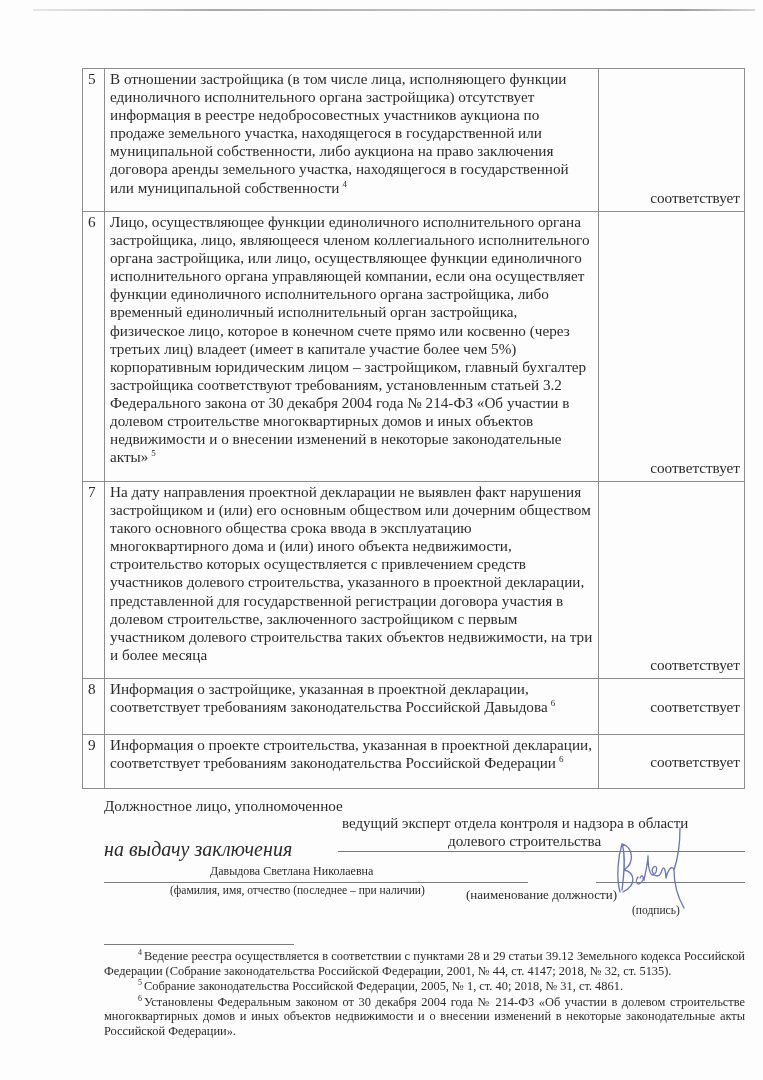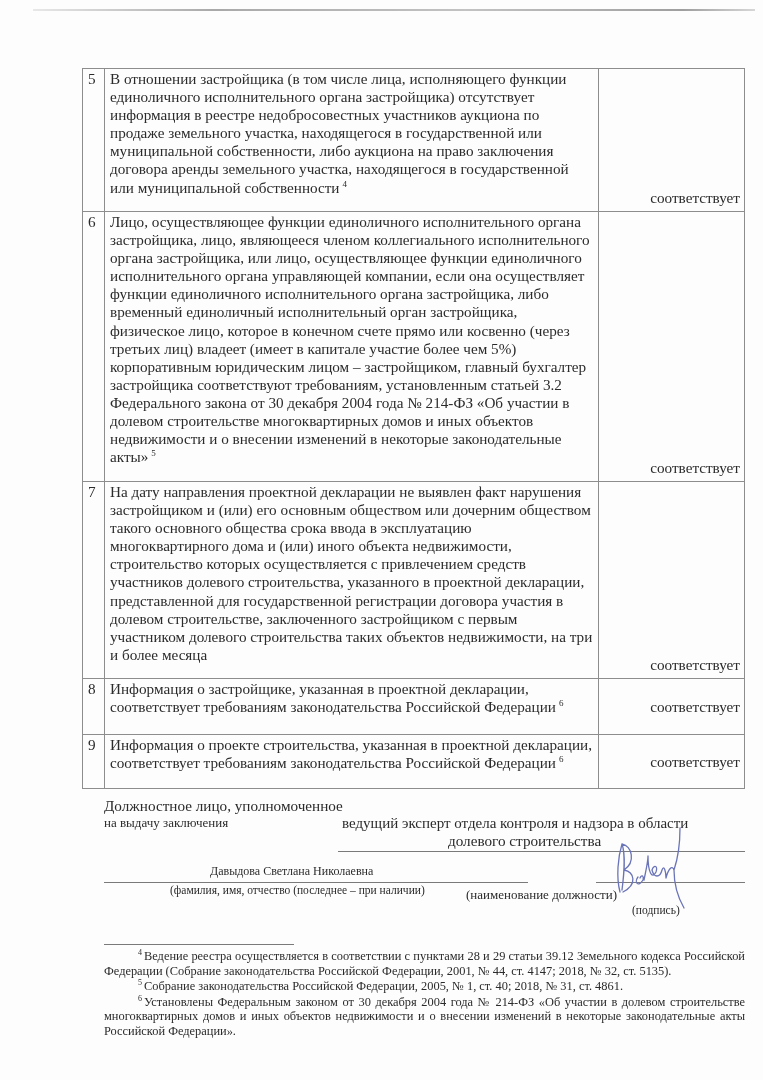--- a/index.html
+++ b/index.html
@@ -70,21 +70,21 @@
       position: absolute;
       left: 0;
       top: 0;
       width: 763px;
       height: 1080px;
       pointer-events: none;
     }
     .sig-block > * { pointer-events: auto; }
     .abs { position: absolute; white-space: nowrap; }
     .official-label-1 { left: 104px; top: 797px; font-size: 15.2px; }
-    .official-label-2 { left: 104px; top: 815px; font-size: 13px; }
+    .official-label-2 { left: 104px; top: 838px; font-size: 20px; font-style: italic; }
     .position-line-1 { left: 342px; top: 815px; font-size: 15px; }
     .position-line-2 { left: 448px; top: 832px; font-size: 15.2px; }
     .position-underline { left: 338px; top: 851px; width: 407px; height: 1px; background: #7a7a7a; }
     .position-caption { left: 466px; top: 887px; font-size: 13px; }
     .name-text { left: 210px; top: 864px; font-size: 12px; }
     .name-underline { left: 104px; top: 882px; width: 424px; height: 1px; background: #7a7a7a; }
     .name-caption { left: 170px; top: 884px; font-size: 11.5px; }
     .sign-underline { left: 596px; top: 882px; width: 149px; height: 1px; background: #7a7a7a; }
     .sign-caption { left: 632px; top: 884px; font-size: 11.5px; margin-top: 20px; }
     .signature { left: 608px; top: 822px; width: 80px; height: 90px; }
@@ -127,21 +127,21 @@
       <td class="text-cell"><span>Лицо, осуществляющее функции единоличного исполнительного органа застройщика, лицо, являющееся членом коллегиального исполнительного органа застройщика, или лицо, осуществляющее функции единоличного исполнительного органа управляющей компании, если она осуществляет функции единоличного исполнительного органа застройщика, либо временный единоличный исполнительный орган застройщика, физическое лицо, которое в конечном счете прямо или косвенно (через третьих лиц) владеет (имеет в капитале участие более чем 5%) корпоративным юридическим лицом – застройщиком, главный бухгалтер застройщика соответствуют требованиям, установленным статьей 3.2 Федерального закона от 30 декабря 2004 года № 214-ФЗ «Об участии в долевом строительстве многоквартирных домов и иных объектов недвижимости и о внесении изменений в некоторые законодательные акты»</span><sup class="fn">5</sup></td>
       <td class="status-cell">соответствует</td>
     </tr>
     <tr class="row-7">
       <td class="num-cell">7</td>
       <td class="text-cell"><span>На дату направления проектной декларации не выявлен факт нарушения застройщиком и (или) его основным обществом или дочерним обществом такого основного общества срока ввода в эксплуатацию многоквартирного дома и (или) иного объекта недвижимости, строительство которых осуществляется с привлечением средств участников долевого строительства, указанного в проектной декларации, представленной для государственной регистрации договора участия в долевом строительстве, заключенного застройщиком с первым участником долевого строительства таких объектов недвижимости, на три и более месяца</span></td>
       <td class="status-cell">соответствует</td>
     </tr>
     <tr class="row-8">
       <td class="num-cell">8</td>
-      <td class="text-cell"><span>Информация о застройщике, указанная в проектной декларации, соответствует требованиям законодательства Российской Федерации</span><sup class="fn">6</sup></td>
+      <td class="text-cell"><span>Информация о застройщике, указанная в проектной декларации, соответствует требованиям законодательства Российской Давыдова</span><sup class="fn">6</sup></td>
       <td class="status-cell">соответствует</td>
     </tr>
     <tr class="row-9">
       <td class="num-cell">9</td>
       <td class="text-cell"><span>Информация о проекте строительства, указанная в проектной декларации, соответствует требованиям законодательства Российской Федерации</span><sup class="fn">6</sup></td>
       <td class="status-cell">соответствует</td>
     </tr>
   </tbody>
 </table>
 

